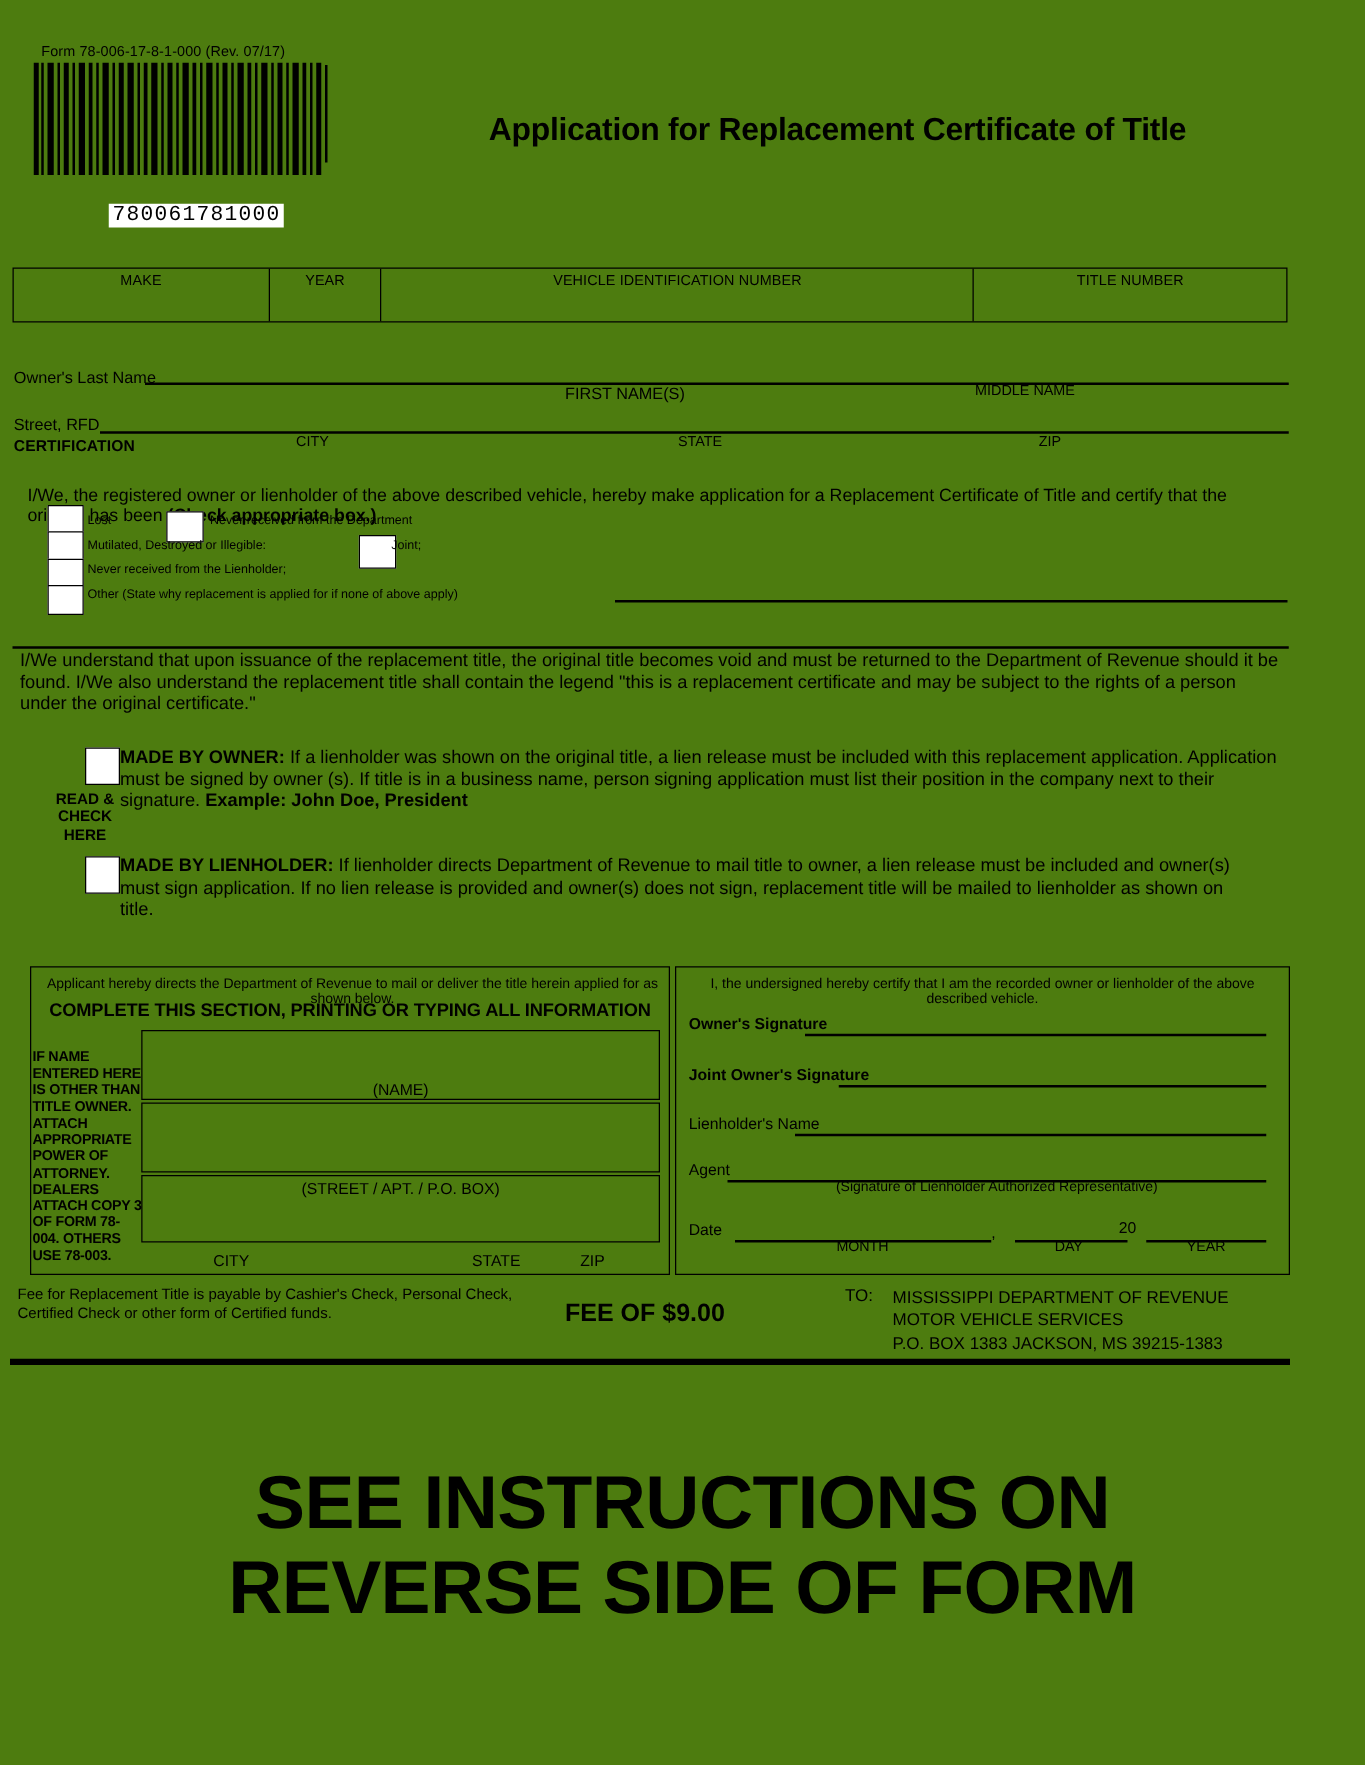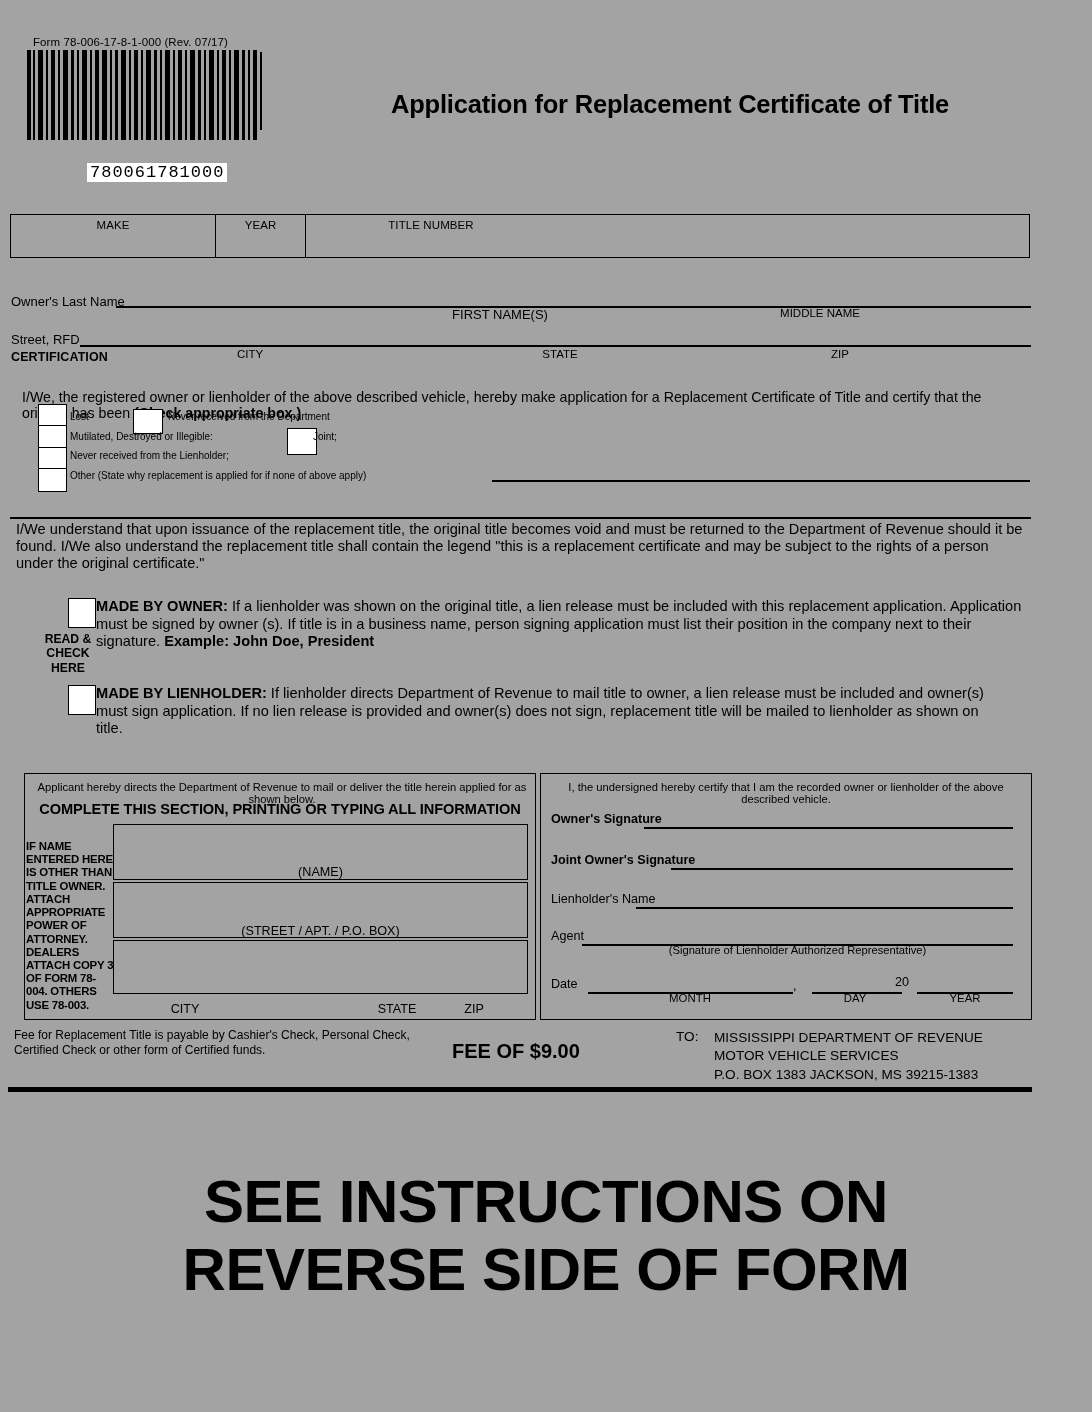--- a/index.html
+++ b/index.html
@@ -9,21 +9,21 @@
     background: #ffffff;
   }
   body {
     font-family: "Liberation Sans", sans-serif;
     color: #000000;
   }
   #page {
     position: relative;
     width: 1092px;
     height: 1412px;
-    background: #a3a3a3;
+    background: #4d7c0f;
     overflow: hidden;
   }
   .abs { position: absolute; }
 
   
   #form-number {
     left: 33px; top: 36px;
     font-size: 11.5px;
     letter-spacing: 0.1px;
     white-space: nowrap;
@@ -253,21 +253,21 @@
     width: 415px; text-align: center;
     font-size: 12.6px;
   }
   #streetbox {
     left: 113px; top: 882px;
     width: 415px; height: 56px;
     border: 1.6px solid #000;
     box-sizing: border-box;
   }
   #lbl-street-apt {
-    left: 113px; top: 924px;
+    left: 113px; top: 944px;
     width: 415px; text-align: center;
     font-size: 12.6px;
   }
   #citystatezipbox {
     left: 113px; top: 940px;
     width: 415px; height: 54px;
     border: 1.6px solid #000;
     box-sizing: border-box;
   }
   #lbl-box-city  { left: 140px; top: 1002px; width: 90px; text-align: center; font-size: 12.6px; }
@@ -406,20 +406,23 @@
   <div class="abs" id="header-divider"></div>
   <div class="abs" id="form-title">Application for Replacement Certificate of Title</div>
 
   <div class="abs" id="vehicle-table">
     <div class="vcell vc-make">
       <span class="vlabel">MAKE</span>
     </div>
     <div class="vcell vc-year">
       <span class="vlabel">YEAR</span>
     </div>
+    <div class="vcell vc-vin">
+      <span class="vlabel">VEHICLE IDENTIFICATION NUMBER</span>
+    </div>
     <div class="vcell vc-title">
       <span class="vlabel">TITLE NUMBER</span>
     </div>
   </div>
 
   <div class="abs inline-label" id="lbl-owner-last">Owner's Last Name</div>
   <div class="abs" id="line-owner"></div>
   <div class="abs" id="lbl-firstnames">FIRST NAME(S)</div>
   <div class="abs" id="lbl-middlename">MIDDLE NAME</div>
 

